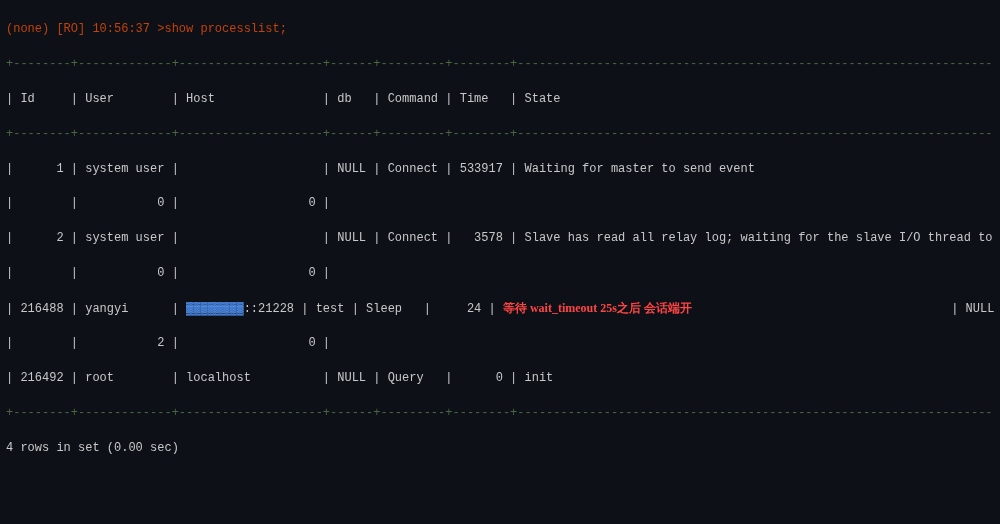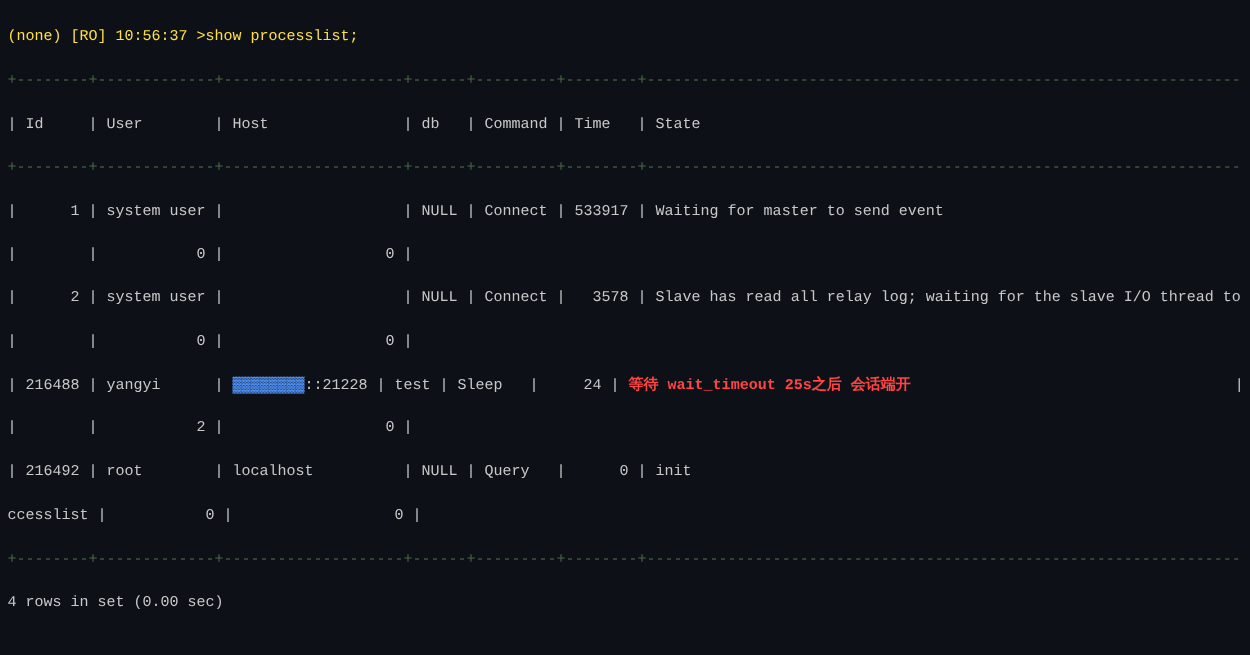--- a/index.html
+++ b/index.html
@@ -16,24 +16,25 @@
     }
     .terminal {
       white-space: pre;
       word-wrap: normal;
       overflow: hidden;
     }
     .line {
       display: block;
       white-space: pre;
     }
-    .prompt { color: #fde047; }
+    .prompt { color: #c2410c; }
     .annotation {
       color: #ff4444;
       font-weight: bold;
+      font-family: Liberation Serif, serif;
     }
     .separator { color: #4a6741; }
     .header-line { color: #c8c8c8; }
     .data-line { color: #c8c8c8; }
     .rows-info { color: #c8c8c8; }
   </style>
 </head>
 <body>
 
 <div class="terminal">
@@ -41,21 +42,20 @@
 <span class="line separator">+--------+-------------+--------------------+------+---------+--------+-----------------------------------------------------------------------------+----------+</span>
 <span class="line header-line">| Id     | User        | Host               | db   | Command | Time   | State                                                                       | Info     |</span>
 <span class="line separator">+--------+-------------+--------------------+------+---------+--------+-----------------------------------------------------------------------------+----------+</span>
 <span class="line data-line">|      1 | system user |                    | NULL | Connect | 533917 | Waiting for master to send event                                            | NULL</span>
 <span class="line data-line">|        |           0 |                  0 |</span>
 <span class="line data-line">|      2 | system user |                    | NULL | Connect |   3578 | Slave has read all relay log; waiting for the slave I/O thread to update it | NULL</span>
 <span class="line data-line">|        |           0 |                  0 |</span>
 <span class="line data-line">| 216488 | yangyi      | <span style="color:#5599ff">▓▓▓▓▓▓▓▓</span>::21228 | test | Sleep   |     24 | <span class="annotation">等待 wait_timeout 25s之后 会话端开</span>                                    | NULL</span>
 <span class="line data-line">|        |           2 |                  0 |</span>
 <span class="line data-line">| 216492 | root        | localhost          | NULL | Query   |      0 | init                                                                        | show pr</span>
-<span class="line data-line">ccesslist |           0 |                  0 |</span>
 <span class="line separator">+--------+-------------+--------------------+------+---------+--------+-----------------------------------------------------------------------------+----------+</span>
 <span class="line rows-info">4 rows in set (0.00 sec)</span>
 
 
 
 
 
 
 
 

